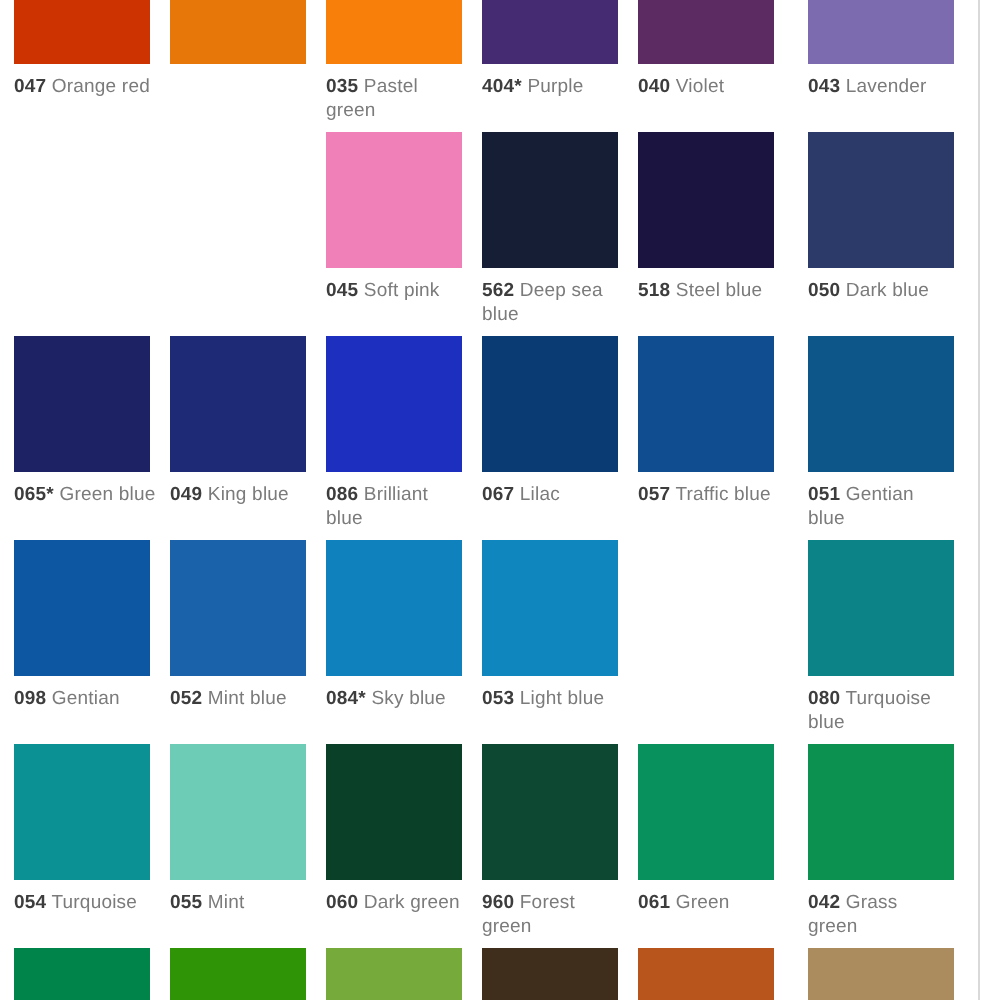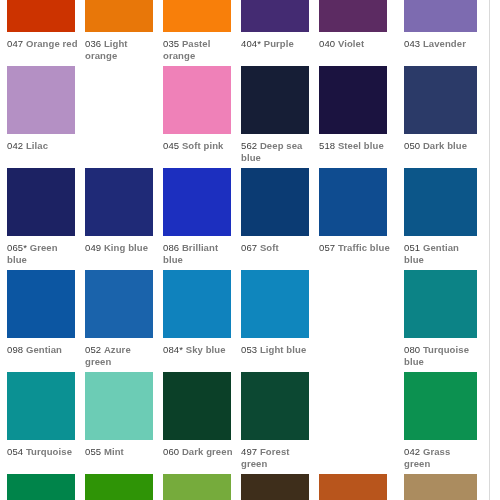--- a/index.html
+++ b/index.html
@@ -73,68 +73,63 @@
     width: 72px;
     font-size: 9.5px;
     line-height: 11.5px;
     color: #7b7b7b;
     letter-spacing: 0.1px;
     word-wrap: break-word;
   }
 
   .swatch-code {
     color: #3d3d3d;
-    font-weight: normal;
+    font-weight: bold;
   }
 
   .swatch-name {
     color: #7b7b7b;
-    font-weight: bold;
+    font-weight: normal;
     text-align: right;
   }
 </style>
 </head>
 <body>
 
 <div id="page">
 
   <div id="right-rule"></div>
 
   <div id="grid">
       <div class="swatch-row">
         <div class="swatch-cell c0">
           <div class="swatch-chip" style="background: rgb(204, 51, 0);"></div>
           <div class="swatch-label"><span class="swatch-code">047</span> <span class="swatch-name">Orange red</span></div>
         </div>
         <div class="swatch-cell c1">
           <div class="swatch-chip" style="background: rgb(232, 119, 9);"></div>
-          <div class="swatch-label"><span class="swatch-code">036</span> <span class="swatch-name">Light orange</span></div>
         </div>
         <div class="swatch-cell c2">
           <div class="swatch-chip" style="background: rgb(248, 127, 10);"></div>
-          <div class="swatch-label"><span class="swatch-code">035</span> <span class="swatch-name">Pastel orange</span></div>
+          <div class="swatch-label"><span class="swatch-code">035</span> <span class="swatch-name">Pastel green</span></div>
         </div>
         <div class="swatch-cell c3">
           <div class="swatch-chip" style="background: rgb(68, 43, 114);"></div>
           <div class="swatch-label"><span class="swatch-code">404*</span> <span class="swatch-name">Purple</span></div>
         </div>
         <div class="swatch-cell c4">
           <div class="swatch-chip" style="background: rgb(92, 43, 98);"></div>
           <div class="swatch-label"><span class="swatch-code">040</span> <span class="swatch-name">Violet</span></div>
         </div>
         <div class="swatch-cell c5">
           <div class="swatch-chip" style="background: rgb(125, 107, 176);"></div>
           <div class="swatch-label"><span class="swatch-code">043</span> <span class="swatch-name">Lavender</span></div>
         </div>
       </div>
       <div class="swatch-row">
-        <div class="swatch-cell c0">
-          <div class="swatch-chip" style="background: rgb(180, 144, 196);"></div>
-          <div class="swatch-label"><span class="swatch-code">042</span> <span class="swatch-name">Lilac</span></div>
-        </div>
         <div class="swatch-cell c2">
           <div class="swatch-chip" style="background: rgb(239, 129, 184);"></div>
           <div class="swatch-label"><span class="swatch-code">045</span> <span class="swatch-name">Soft pink</span></div>
         </div>
         <div class="swatch-cell c3">
           <div class="swatch-chip" style="background: rgb(22, 30, 54);"></div>
           <div class="swatch-label"><span class="swatch-code">562</span> <span class="swatch-name">Deep sea blue</span></div>
         </div>
         <div class="swatch-cell c4">
           <div class="swatch-chip" style="background: rgb(27, 19, 64);"></div>
@@ -153,39 +148,39 @@
         <div class="swatch-cell c1">
           <div class="swatch-chip" style="background: rgb(31, 42, 119);"></div>
           <div class="swatch-label"><span class="swatch-code">049</span> <span class="swatch-name">King blue</span></div>
         </div>
         <div class="swatch-cell c2">
           <div class="swatch-chip" style="background: rgb(28, 47, 191);"></div>
           <div class="swatch-label"><span class="swatch-code">086</span> <span class="swatch-name">Brilliant blue</span></div>
         </div>
         <div class="swatch-cell c3">
           <div class="swatch-chip" style="background: rgb(11, 59, 115);"></div>
-          <div class="swatch-label"><span class="swatch-code">067</span> <span class="swatch-name">Soft</span></div>
+          <div class="swatch-label"><span class="swatch-code">067</span> <span class="swatch-name">Lilac</span></div>
         </div>
         <div class="swatch-cell c4">
           <div class="swatch-chip" style="background: rgb(15, 76, 144);"></div>
           <div class="swatch-label"><span class="swatch-code">057</span> <span class="swatch-name">Traffic blue</span></div>
         </div>
         <div class="swatch-cell c5">
           <div class="swatch-chip" style="background: rgb(12, 86, 137);"></div>
           <div class="swatch-label"><span class="swatch-code">051</span> <span class="swatch-name">Gentian blue</span></div>
         </div>
       </div>
       <div class="swatch-row">
         <div class="swatch-cell c0">
           <div class="swatch-chip" style="background: rgb(12, 86, 162);"></div>
           <div class="swatch-label"><span class="swatch-code">098</span> <span class="swatch-name">Gentian</span></div>
         </div>
         <div class="swatch-cell c1">
           <div class="swatch-chip" style="background: rgb(26, 99, 171);"></div>
-          <div class="swatch-label"><span class="swatch-code">052</span> <span class="swatch-name">Azure green</span></div>
+          <div class="swatch-label"><span class="swatch-code">052</span> <span class="swatch-name">Mint blue</span></div>
         </div>
         <div class="swatch-cell c2">
           <div class="swatch-chip" style="background: rgb(15, 130, 189);"></div>
           <div class="swatch-label"><span class="swatch-code">084*</span> <span class="swatch-name">Sky blue</span></div>
         </div>
         <div class="swatch-cell c3">
           <div class="swatch-chip" style="background: rgb(15, 134, 189);"></div>
           <div class="swatch-label"><span class="swatch-code">053</span> <span class="swatch-name">Light blue</span></div>
         </div>
         <div class="swatch-cell c5">
@@ -201,21 +196,25 @@
         <div class="swatch-cell c1">
           <div class="swatch-chip" style="background: rgb(108, 204, 181);"></div>
           <div class="swatch-label"><span class="swatch-code">055</span> <span class="swatch-name">Mint</span></div>
         </div>
         <div class="swatch-cell c2">
           <div class="swatch-chip" style="background: rgb(11, 64, 40);"></div>
           <div class="swatch-label"><span class="swatch-code">060</span> <span class="swatch-name">Dark green</span></div>
         </div>
         <div class="swatch-cell c3">
           <div class="swatch-chip" style="background: rgb(12, 72, 50);"></div>
-          <div class="swatch-label"><span class="swatch-code">497</span> <span class="swatch-name">Forest green</span></div>
+          <div class="swatch-label"><span class="swatch-code">960</span> <span class="swatch-name">Forest green</span></div>
+        </div>
+        <div class="swatch-cell c4">
+          <div class="swatch-chip" style="background: rgb(8, 145, 92);"></div>
+          <div class="swatch-label"><span class="swatch-code">061</span> <span class="swatch-name">Green</span></div>
         </div>
         <div class="swatch-cell c5">
           <div class="swatch-chip" style="background: rgb(12, 145, 80);"></div>
           <div class="swatch-label"><span class="swatch-code">042</span> <span class="swatch-name">Grass green</span></div>
         </div>
       </div>
       <div class="swatch-row">
         <div class="swatch-cell c0">
           <div class="swatch-chip" style="background: rgb(0, 132, 74);"></div>
         </div>

